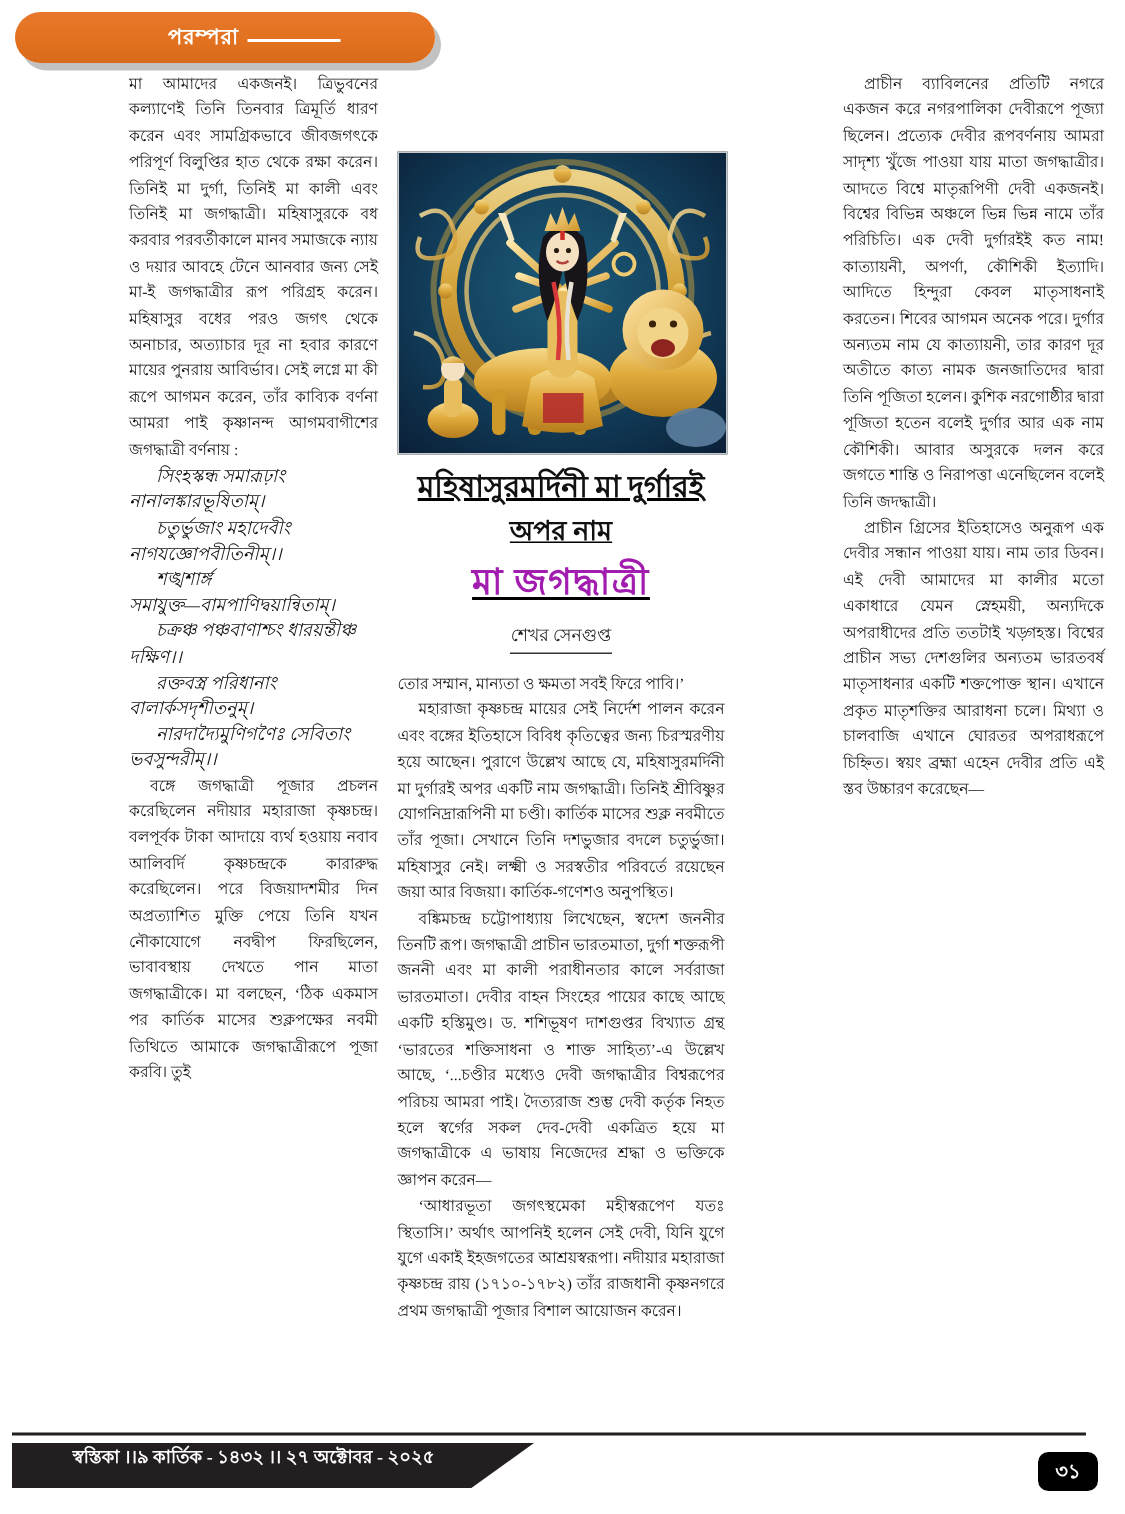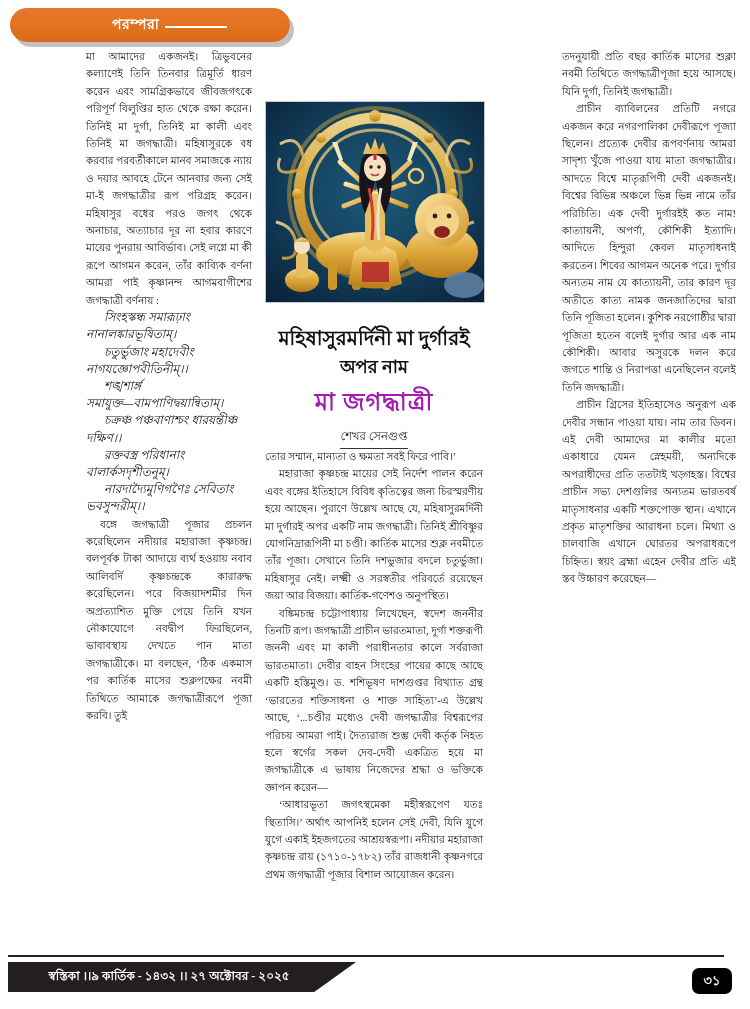--- a/index.html
+++ b/index.html
@@ -50,37 +50,38 @@
 
   
   .art-frame{
     position:absolute;left:265px;top:53px;width:218px;height:200px;
     border:1px solid #c9c9c9;background:#0d2a44;overflow:hidden;
   }
   .art-frame svg{display:block;width:100%;height:100%;}
 
   
   .title-block{
-    position:absolute;left:258px;top:277px;width:232px;text-align:center;
+    position:absolute;left:258px;top:264px;width:232px;text-align:center;
     font-family:"Liberation Serif","DejaVu Serif",serif;
+    text-decoration:underline;
   }
   .title-l1{font-size:20px;font-weight:bold;color:#111;line-height:27px;white-space:nowrap;}
   .title-l2{font-size:18px;font-weight:bold;color:#111;line-height:30px;}
   .title-l3{font-size:24px;font-weight:bold;color:#a21caf;line-height:40px;letter-spacing:1px;}
   .byline{
     margin-top:6px;font-size:11.5px;color:#222;display:inline-block;
     border-bottom:1px solid #333;padding-bottom:1px;text-align:right;
   }
 
   
   .footer-bar{
     position:absolute;left:8px;top:962px;width:348px;height:30px;
     background:#231f20;
     clip-path:polygon(0 0, 100% 0, 88% 100%, 0 100%);
-    display:flex;align-items:center;justify-content:center;
+    display:flex;align-items:flex-start;justify-content:center;
   }
   .footer-text{
     color:#ffffff;font-size:12px;font-weight:bold;white-space:nowrap;
     margin-right:26px;font-family:"Liberation Serif","DejaVu Serif",serif;
   }
   .footer-rule{
     position:absolute;left:8px;top:955px;width:716px;height:2px;background:#231f20;
   }
   .page-num{
     position:absolute;left:692px;top:968px;width:40px;height:26px;
@@ -227,21 +228,20 @@
   </div>
 
   <div class="col col-mid" style="top:400px;">
     <p>তোর সম্মান, মান্যতা ও ক্ষমতা সবই ফিরে পাবি।’</p>
     <p class="ind">মহারাজা কৃষ্ণচন্দ্র মায়ের সেই নির্দেশ পালন করেন এবং বঙ্গের ইতিহাসে বিবিধ কৃতিত্বের জন্য চিরস্মরণীয় হয়ে আছেন। পুরাণে উল্লেখ আছে যে, মহিষাসুরমর্দিনী মা দুর্গারই অপর একটি নাম জগদ্ধাত্রী। তিনিই শ্রীবিষ্ণুর যোগনিদ্রারূপিনী মা চণ্ডী। কার্তিক মাসের শুক্ল নবমীতে তাঁর পূজা। সেখানে তিনি দশভুজার বদলে চতুর্ভুজা। মহিষাসুর নেই। লক্ষ্মী ও সরস্বতীর পরিবর্তে রয়েছেন জয়া আর বিজয়া। কার্তিক-গণেশও অনুপস্থিত।</p>
     <p class="ind">বঙ্কিমচন্দ্র চট্টোপাধ্যায় লিখেছেন, স্বদেশ জননীর তিনটি রূপ। জগদ্ধাত্রী প্রাচীন ভারতমাতা, দুর্গা শক্তরূপী জননী এবং মা কালী পরাধীনতার কালে সর্বরাজা ভারতমাতা। দেবীর বাহন সিংহের পায়ের কাছে আছে একটি হস্তিমুণ্ড। ড. শশিভূষণ দাশগুপ্তর বিখ্যাত গ্রন্থ ‘ভারতের শক্তিসাধনা ও শাক্ত সাহিত্য’-এ উল্লেখ আছে, ‘...চণ্ডীর মধ্যেও দেবী জগদ্ধাত্রীর বিশ্বরূপের পরিচয় আমরা পাই। দৈত্যরাজ শুম্ভ দেবী কর্তৃক নিহত হলে স্বর্গের সকল দেব-দেবী একত্রিত হয়ে মা জগদ্ধাত্রীকে এ ভাষায় নিজেদের শ্রদ্ধা ও ভক্তিকে জ্ঞাপন করেন—</p>
     <p class="ind">‘আধারভূতা জগৎস্থমেকা মহীস্বরূপেণ যতঃ স্থিতাসি।’ অর্থাৎ আপনিই হলেন সেই দেবী, যিনি যুগে যুগে একাই ইহজগতের আশ্রয়স্বরূপা। নদীয়ার মহারাজা কৃষ্ণচন্দ্র রায় (১৭১০-১৭৮২) তাঁর রাজধানী কৃষ্ণনগরে প্রথম জগদ্ধাত্রী পূজার বিশাল আয়োজন করেন।</p>
   </div>
 
   <div class="col col-right">
-    <p>তদনুযায়ী প্রতি বছর কার্তিক মাসের শুক্লা নবমী তিথিতে জগদ্ধাত্রীপূজা হয়ে আসছে। যিনি দুর্গা, তিনিই জগদ্ধাত্রী।</p>
     <p class="ind">প্রাচীন ব্যাবিলনের প্রতিটি নগরে একজন করে নগরপালিকা দেবীরূপে পূজ্যা ছিলেন। প্রত্যেক দেবীর রূপবর্ণনায় আমরা সাদৃশ্য খুঁজে পাওয়া যায় মাতা জগদ্ধাত্রীর। আদতে বিশ্বে মাতৃরূপিণী দেবী একজনই। বিশ্বের বিভিন্ন অঞ্চলে ভিন্ন ভিন্ন নামে তাঁর পরিচিতি। এক দেবী দুর্গারইই কত নাম! কাত্যায়নী, অপর্ণা, কৌশিকী ইত্যাদি। আদিতে হিন্দুরা কেবল মাতৃসাধনাই করতেন। শিবের আগমন অনেক পরে। দুর্গার অন্যতম নাম যে কাত্যায়নী, তার কারণ দূর অতীতে কাত্য নামক জনজাতিদের দ্বারা তিনি পূজিতা হলেন। কুশিক নরগোষ্ঠীর দ্বারা পূজিতা হতেন বলেই দুর্গার আর এক নাম কৌশিকী। আবার অসুরকে দলন করে জগতে শান্তি ও নিরাপত্তা এনেছিলেন বলেই তিনি জদদ্ধাত্রী।</p>
     <p class="ind">প্রাচীন গ্রিসের ইতিহাসেও অনুরূপ এক দেবীর সন্ধান পাওয়া যায়। নাম তার ডিবন। এই দেবী আমাদের মা কালীর মতো একাধারে যেমন স্নেহময়ী, অন্যদিকে অপরাধীদের প্রতি ততটাই খড়্গহস্ত। বিশ্বের প্রাচীন সভ্য দেশগুলির অন্যতম ভারতবর্ষ মাতৃসাধনার একটি শক্তপোক্ত স্থান। এখানে প্রকৃত মাতৃশক্তির আরাধনা চলে। মিথ্যা ও চালবাজি এখানে ঘোরতর অপরাধরূপে চিহ্নিত। স্বয়ং ব্রহ্মা এহেন দেবীর প্রতি এই স্তব উচ্চারণ করেছেন—</p>
   </div>
 
 </div>
 
 <div class="footer-rule"></div>
 <div class="footer-bar">
   <span class="footer-text">স্বস্তিকা ।।৯ কার্তিক - ১৪৩২ ।। ২৭ অক্টোবর - ২০২৫</span>
 </div>

